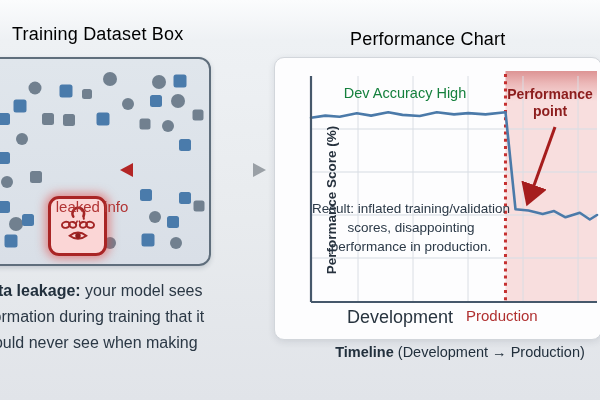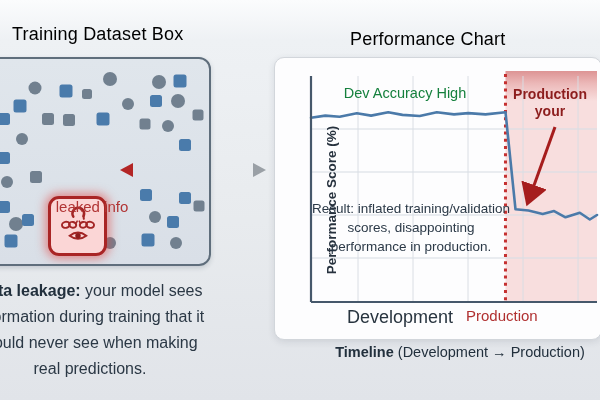--- a/index.html
+++ b/index.html
@@ -126,21 +126,20 @@
     </span>
   </div>
 </div>
 
 <div class="abs leak-label">leaked info</div>
 
 <div class="abs caption-left">
   <b>Data leakage:</b><span> your model sees</span><br>
   <span>information during training that it</span><br>
   <span>would never see when making</span><br>
-  <span>real predictions.</span>
 </div>
 
 <div class="abs connector">
   <svg width="150" height="24" viewBox="0 0 150 24">
     <defs>
       <linearGradient id="arrowgrad" x1="0" y1="0" x2="1" y2="0">
         <stop offset="0" stop-color="#b32525"></stop>
         <stop offset="1" stop-color="#9aa0a6"></stop>
       </linearGradient>
     </defs>
@@ -180,21 +179,21 @@
       <line x1="280" y1="69" x2="253" y2="144" stroke="#a61d1d" stroke-width="3" marker-end="url(#ahead)"></line>
       <line x1="36" y1="18" x2="36" y2="244" stroke="#46586b" stroke-width="2.2"></line>
       <line x1="36" y1="244" x2="322" y2="244" stroke="#46586b" stroke-width="2.2"></line>
     </svg>
 </div>
 
 <div class="abs ylabel">Performance Score (%)</div>
 
 <div class="abs dev-note">Dev Accuracy High</div>
 
-<div class="abs prod-note">Production your</div>
+<div class="abs prod-note">Performance point</div>
 
 <div class="abs result-note">Result: inflated training/validation scores, disappointing performance in production.</div>
 
 <div class="abs xlab-dev">Development</div>
 
 <div class="abs xlab-prod">Production</div>
 
 <div class="abs timeline-caption">
   <b>Timeline</b><span> (Development → Production)</span>
 </div>

